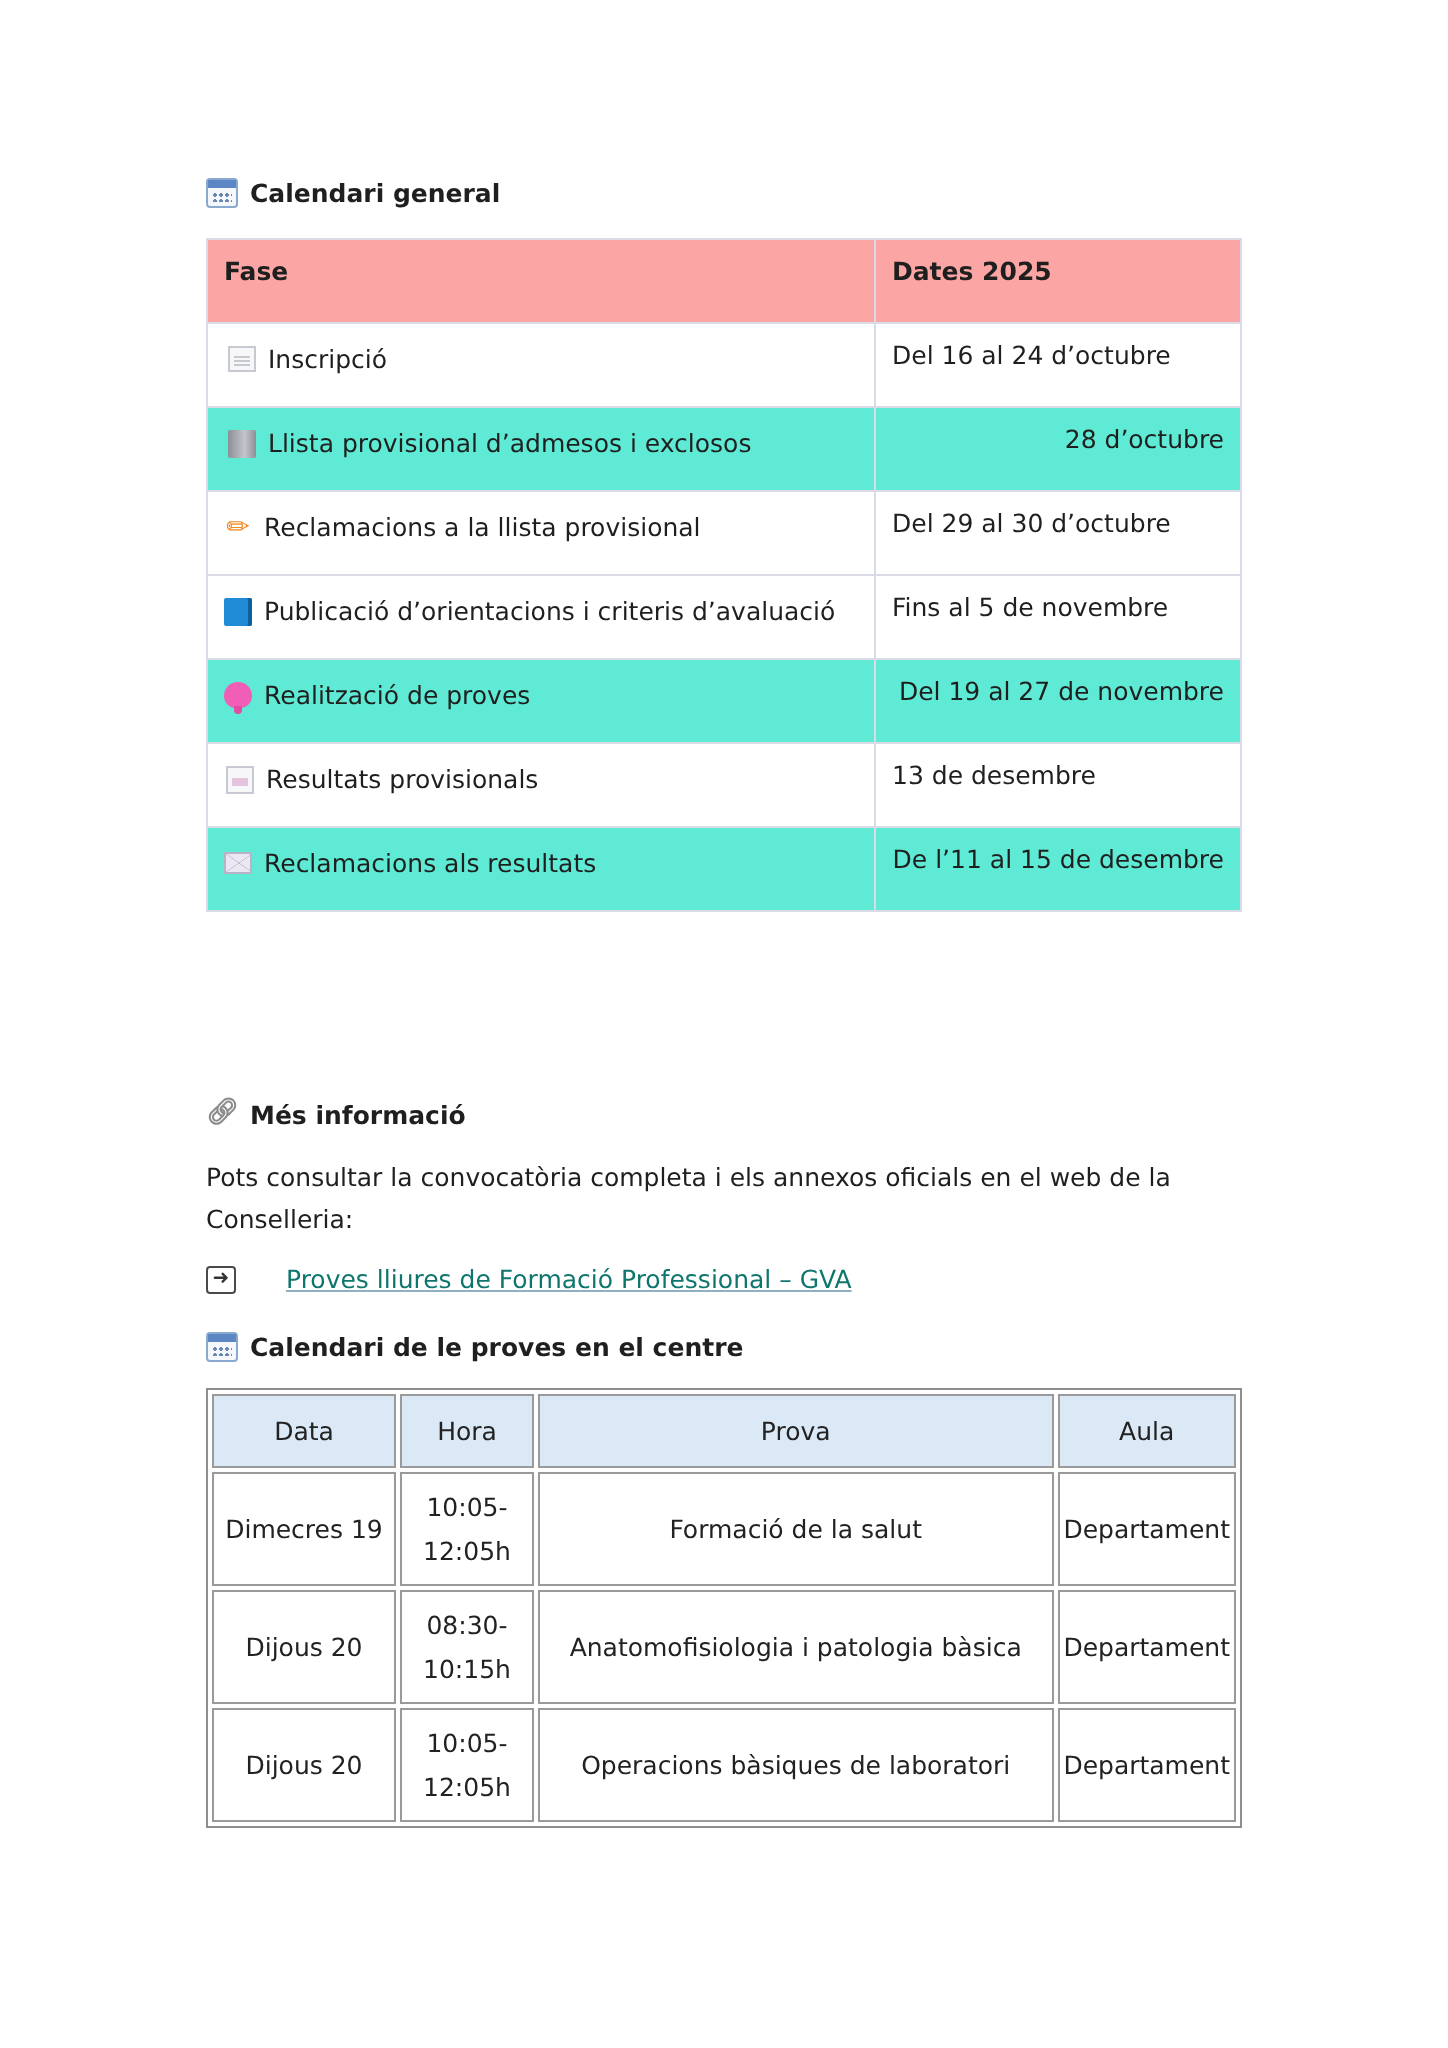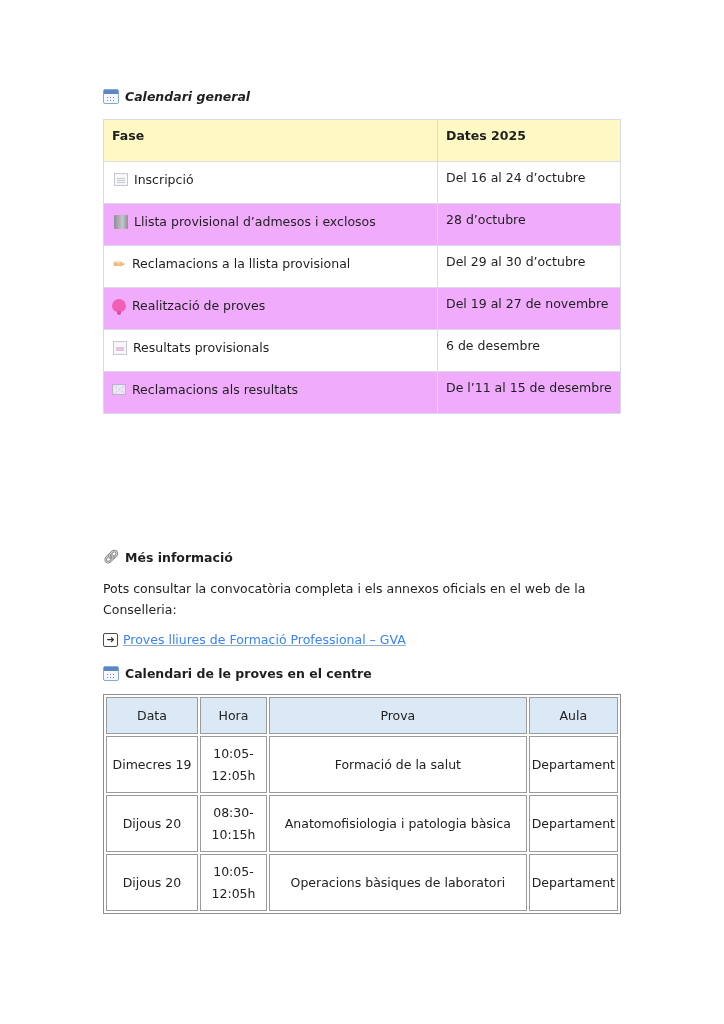--- a/index.html
+++ b/index.html
@@ -23,22 +23,22 @@
 
     
     table.t1 {
       position: absolute; left: 0; top: 119px; width: 518px; border-collapse: collapse;
       font-size: 12.5px;
     }
     table.t1 th, table.t1 td {
       border: 1px solid #d9dce6; text-align: left; vertical-align: top;
       padding: 8px 8px 0 8px; height: 42px; box-sizing: border-box;
     }
-    table.t1 th { background: #fef9c3; font-weight: bold; height: 42px; padding-top: 8px; }
-    table.t1 tr.alt td { background: #f0abfc; }
+    table.t1 th { background: #fca5a5; font-weight: bold; height: 42px; padding-top: 8px; }
+    table.t1 tr.alt td { background: #5eead4; text-align: right; }
     table.t1 td.fase { width: 334px; }
     .cell-flex { display: flex; align-items: center; gap: 6px; padding-top: 2px; }
     .cell-date { padding-top: 0px; display: block; }
     .ico { display: inline-block; width: 14px; height: 14px; flex: 0 0 14px; position: relative; font-size: 12px; line-height: 14px; text-align: center; }
 
     .i-doc { border: 1px solid #c7c9d1; background: #f7f7f9; box-sizing: border-box; width: 11px; height: 13px; margin-left: 2px; }
     .i-doc::after { content: ""; position: absolute; left: 2px; right: 2px; top: 4px; height: 5px;
       background: repeating-linear-gradient(#c7c9d1 0 1px, transparent 1px 2px); }
     .i-scroll { background: linear-gradient(90deg, #8d8f96, #c3c5cb 60%, #8d8f96); width: 9px; height: 14px; margin-left: 2px; border-radius: 1px; }
     .i-pencil { color: #f08a24; font-size: 14px; }
@@ -53,39 +53,39 @@
     .i-mail { border: 1px solid #b9b3c9; background: #ece8f3; box-sizing: border-box; width: 15px; height: 11px; }
     .i-mail::after { content: ""; position: absolute; left: 0; top: 0; width: 13px; height: 9px;
       background: linear-gradient(35deg, transparent 48%, #b9b3c9 50%, transparent 52%), linear-gradient(-35deg, transparent 48%, #b9b3c9 50%, transparent 52%); }
     .i-flag { width: 14px; height: 12px;
       background-image: linear-gradient(45deg, #222 25%, transparent 25%, transparent 75%, #222 75%), linear-gradient(45deg, #222 25%, transparent 25%, transparent 75%, #222 75%);
       background-size: 4px 4px; background-position: 0 0, 2px 2px; background-color: #fff; }
 
     .para { position: absolute; left: 0; top: 578px; width: 518px; font-size: 12.5px; line-height: 21px; }
     .link-line { position: absolute; left: 0; top: 632px; font-size: 12.5px; display: flex; align-items: center; gap: 5px; }
     .arrow-box { display: inline-block; width: 13px; height: 12px; border: 1.3px solid #4a4a4a; border-radius: 2px; font-size: 10px; line-height: 12px; text-align: center; color: #333; box-sizing: content-box; }
-    .gva-link { color: #3b82f6; text-decoration: underline; text-decoration-color: #8fb0c2; }
+    .gva-link { color: #0f766e; text-decoration: underline; text-decoration-color: #8fb0c2; margin-left: 20px; }
 
     
     table.t2 {
       position: absolute; left: 0; top: 694px; width: 518px; border-collapse: separate; border-spacing: 2px;
       border: 1px solid #8e8e8e; font-family: "DejaVu Sans", sans-serif; font-size: 12.5px; color: #222;
     }
     table.t2 th, table.t2 td { border: 1px solid #9a9a9a; padding: 0 2px; box-sizing: border-box; }
     table.t2 th { background: #dbe9f7; font-weight: normal; height: 37px; }
     table.t2 td { height: 57px; line-height: 22px; }
     .c-center { text-align: center; }
     .c-left { text-align: center; }
   </style>
 </head>
 <body>
 
 <div class="page">
 
-  <div class="heading" style="top:89px;font-style:italic;">
+  <div class="heading" style="top:89px;">
     <span class="emoji-ico cal-ico"></span>
     <span>Calendari general</span>
   </div>
 
   <table class="t1">
     <thead>
       <tr>
         <th style="width:334px;">Fase</th>
         <th>Dates 2025</th>
       </tr>
@@ -117,40 +117,51 @@
         <td class="fase">
             <div class="cell-flex">
               <span class="ico i-pencil">✏</span>
               <span>Reclamacions a la llista provisional</span>
             </div>
           </td>
         <td>
             <span class="cell-date">Del 29 al 30 d’octubre</span>
           </td>
       </tr>
+      <tr>
+        <td class="fase">
+            <div class="cell-flex">
+              <span class="ico i-book"></span>
+              <span>Publicació d’orientacions i criteris d’avaluació</span>
+            </div>
+          </td>
+        <td>
+            <span class="cell-date">Fins al 5 de novembre</span>
+          </td>
+      </tr>
       <tr class="alt">
         <td class="fase">
             <div class="cell-flex">
               <span class="ico i-brain"></span>
               <span>Realització de proves</span>
             </div>
           </td>
         <td>
             <span class="cell-date">Del 19 al 27 de novembre</span>
           </td>
       </tr>
       <tr>
         <td class="fase">
             <div class="cell-flex">
               <span class="ico i-chart"></span>
               <span>Resultats provisionals</span>
             </div>
           </td>
         <td>
-            <span class="cell-date">6 de desembre</span>
+            <span class="cell-date">13 de desembre</span>
           </td>
       </tr>
       <tr class="alt">
         <td class="fase">
             <div class="cell-flex">
               <span class="ico i-mail"></span>
               <span>Reclamacions als resultats</span>
             </div>
           </td>
         <td>

